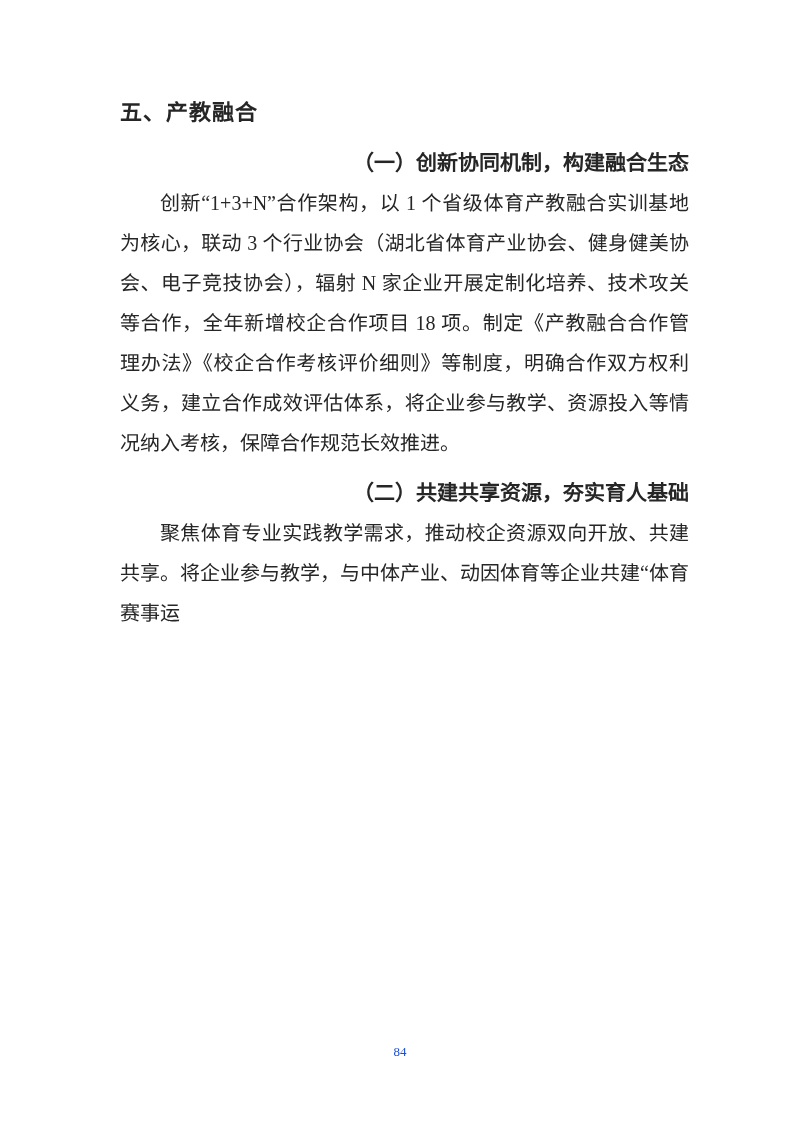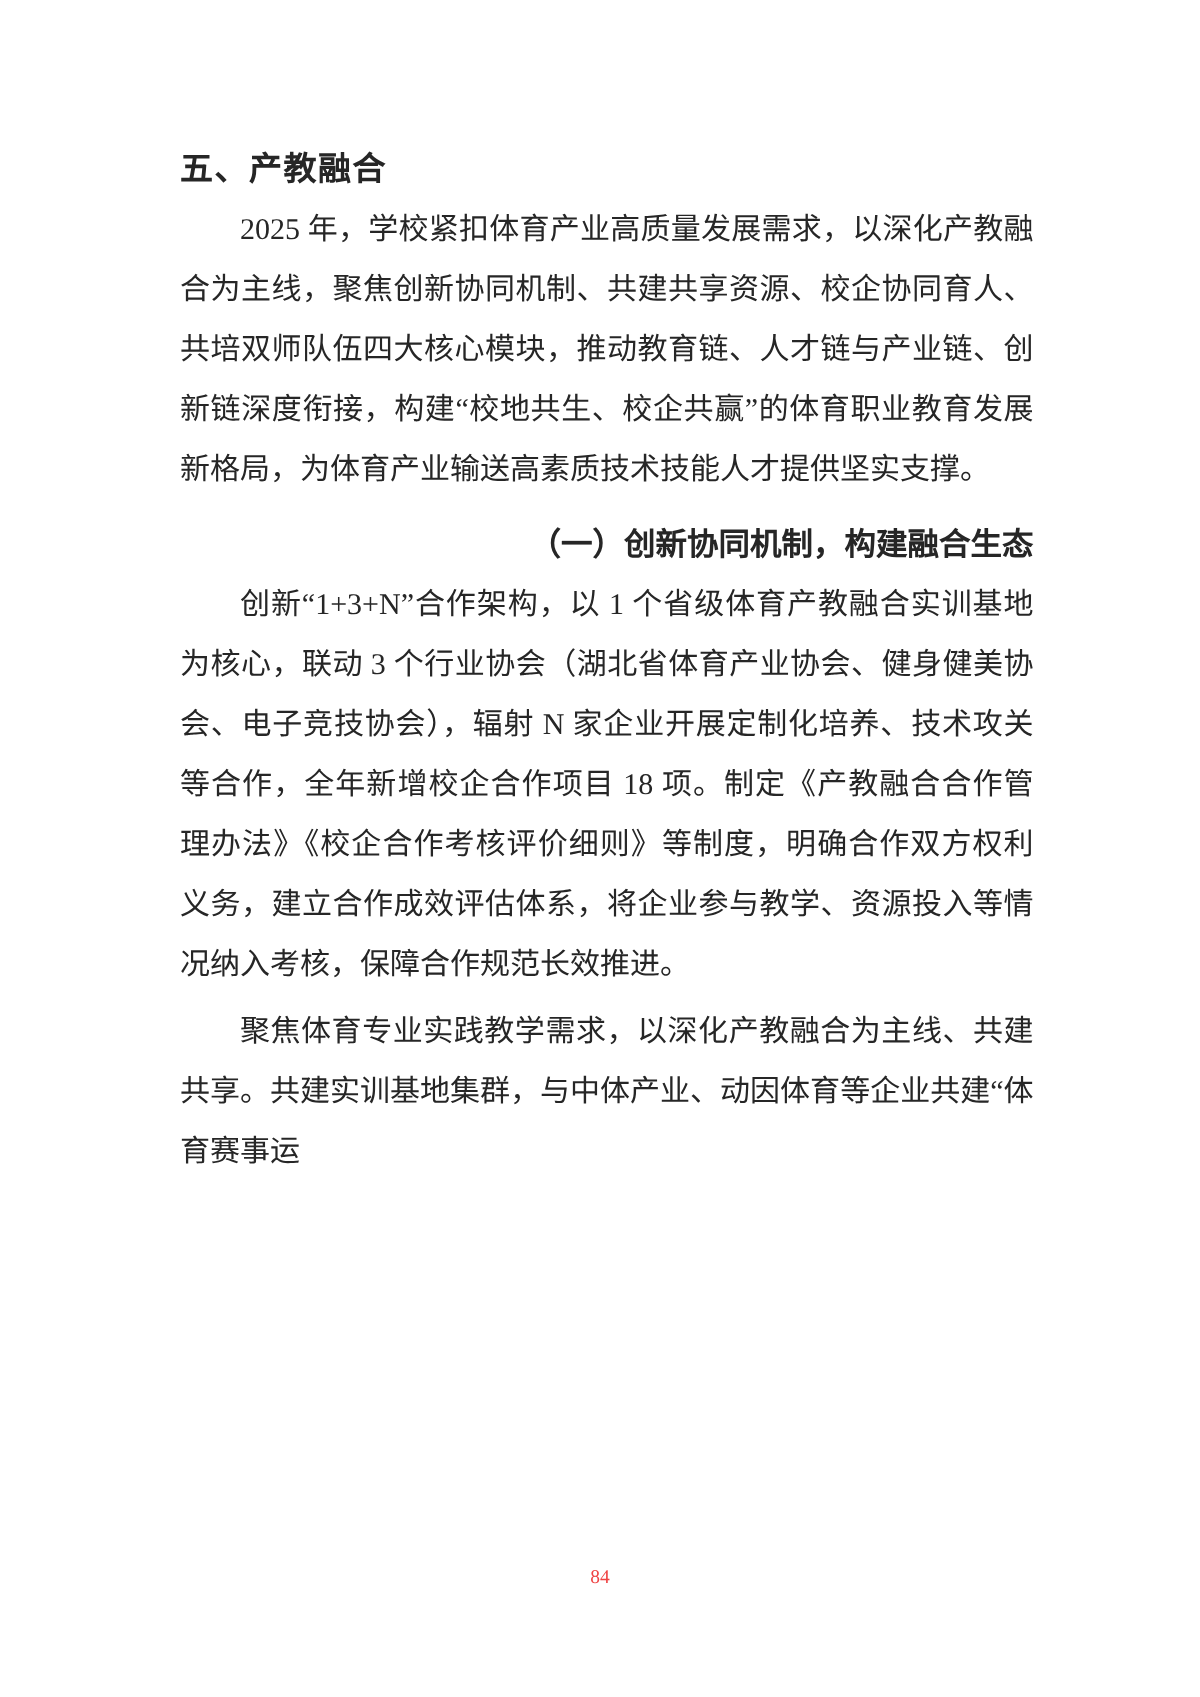--- a/index.html
+++ b/index.html
@@ -52,40 +52,40 @@
   .page-footer {
     position: absolute;
     left: 0;
     top: 1042px;
     width: 800px;
     text-align: center;
   }
   .page-number {
     font-size: 13px;
     line-height: 18px;
-    color: #ef4444;
+    color: #1d4ed8;
     font-family: "Liberation Serif", serif;
   }
 </style>
 </head>
 <body>
 
 <div class="page">
   <div class="content">
 
     <h1 class="chapter-heading">五、产教融合</h1>
 
-    <p class="body-para">2025 年，学校紧扣体育产业高质量发展需求，以深化产教融合为主线，聚焦创新协同机制、共建共享资源、校企协同育人、共培双师队伍四大核心模块，推动教育链、人才链与产业链、创新链深度衔接，构建“校地共生、校企共赢”的体育职业教育发展新格局，为体育产业输送高素质技术技能人才提供坚实支撑。</p>
 
     <h2 class="section-heading">（一）创新协同机制，构建融合生态</h2>
 
 
     <p class="body-para">创新“1+3+N”合作架构，以 1 个省级体育产教融合实训基地为核心，联动 3 个行业协会（湖北省体育产业协会、健身健美协会、电子竞技协会），辐射 N 家企业开展定制化培养、技术攻关等合作，全年新增校企合作项目 18 项。制定《产教融合合作管理办法》《校企合作考核评价细则》等制度，明确合作双方权利义务，建立合作成效评估体系，将企业参与教学、资源投入等情况纳入考核，保障合作规范长效推进。</p>
 
+    <h2 class="section-heading">（二）共建共享资源，夯实育人基础</h2>
 
-    <p class="body-para">聚焦体育专业实践教学需求，以深化产教融合为主线、共建共享。共建实训基地集群，与中体产业、动因体育等企业共建“体育赛事运</p>
+    <p class="body-para">聚焦体育专业实践教学需求，推动校企资源双向开放、共建共享。将企业参与教学，与中体产业、动因体育等企业共建“体育赛事运</p>
 
   </div>
 
   <div class="page-footer">
     <span class="page-number">84</span>
   </div>
 </div>
 
 </body></html>

